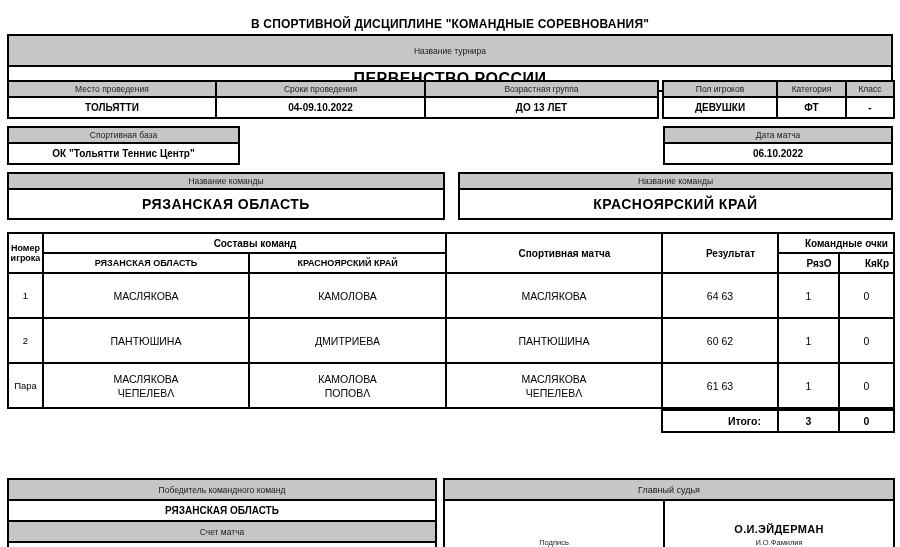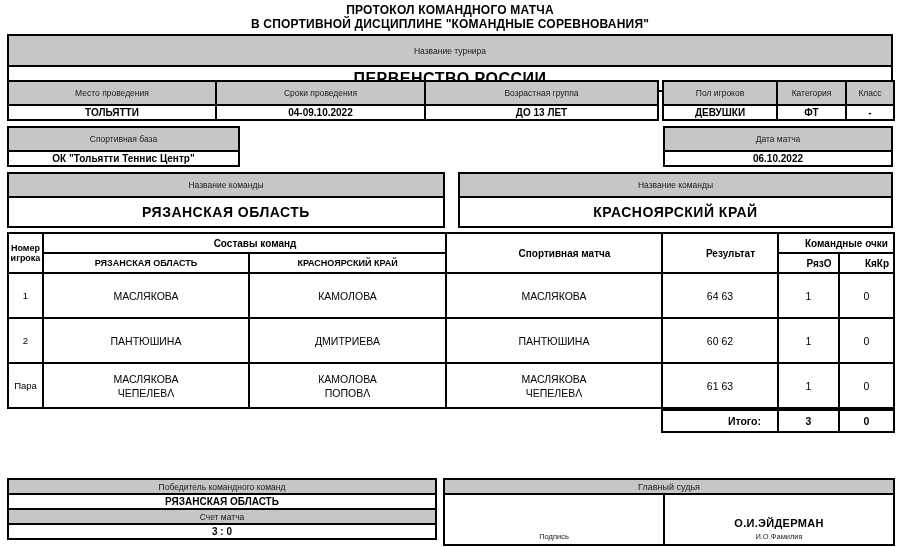--- a/index.html
+++ b/index.html
@@ -4,42 +4,41 @@
 <style>
   :root { --hdr: #c6c6c6; --line: #000; }
   * { margin:0; padding:0; box-sizing:border-box; }
   body { background:#fff; font-family:"Liberation Sans", sans-serif; }
   .page { position:relative; width:900px; height:547px; background:#fff; overflow:hidden; color:#000; }
   .title-line { position:absolute; left:0; width:900px; text-align:center; font-weight:bold; font-size:12px; letter-spacing:0.2px; }
   .blk { position:absolute; }
   table { border-collapse:collapse; table-layout:fixed; width:100%; }
   td { border:2px solid var(--line); text-align:center; vertical-align:middle; padding:0; overflow:hidden; }
   .hdr  { background:var(--hdr); font-size:8.5px; color:#1a1a1a; font-weight:normal; }
-  .h12 { height:31px; } .h16 { height:24px; } .h17 { height:15px; }
+  .h12 { height:31px; } .h16 { height:16px; } .h17 { height:21px; }
   .h20 { height:20px; } .h25 { height:25px; } .h30 { height:30px; }
   .h45 { height:45px; } .h22 { height:22px; } .h51 { height:51px; }
   .val { font-weight:bold; font-size:10px; }
   .big { font-size:16px; font-weight:bold; letter-spacing:0.5px; }
   .team { font-size:14px; font-weight:bold; letter-spacing:0.5px; }
   .th { font-weight:bold; font-size:10px;padding-left:21px; }
   .th-sm { font-weight:bold; font-size:9px; }
   .cell { font-size:10.5px; font-weight:normal; white-space:pre-line; line-height:14px; }
   .numcell { font-size:9.5px; }
   .totlbl { font-weight:bold; font-size:10.5px; text-align:right; padding-right:16px; }
   .totval { font-weight:bold; font-size:10.5px; }
   .bot { vertical-align:bottom; }
   .sig-label { font-size:7.5px; color:#222; padding-bottom:3px; }
   .ref-name { font-weight:bold; font-size:11px; margin-bottom:3px; letter-spacing:0.3px; }
 </style>
 </head>
 <body>
 
 <div class="page">
 
-  <div class="title-line" style="top:3px;">ПРОТОКОЛ КОМАНДНОГО МАТЧА</div>
   <div class="title-line" style="top:17px;">В СПОРТИВНОЙ ДИСЦИПЛИНЕ "КОМАНДНЫЕ СОРЕВНОВАНИЯ"</div>
 
   <div class="blk" style="left:7px; top:34px; width:886px;">
     <table>
       <tbody>
           <tr>
             <td class="hdr h12">Название турнира</td>
           </tr>
       <tr>
             <td class="big h25">ПЕРВЕНСТВО РОССИИ</td>

